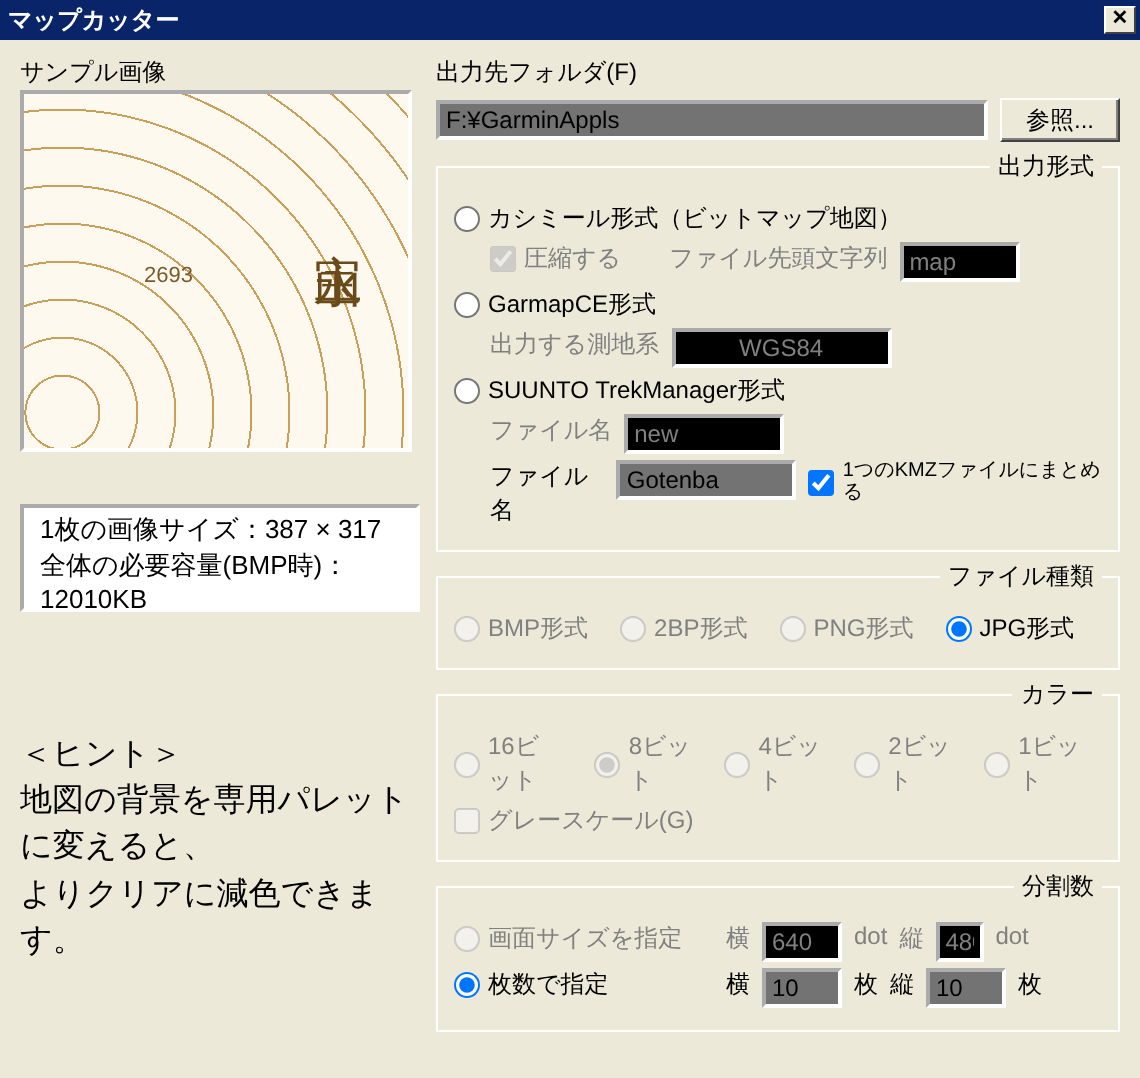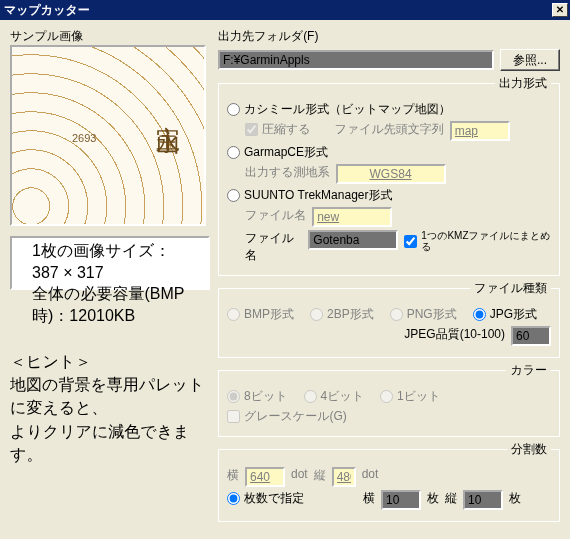--- a/index.html
+++ b/index.html
@@ -52,26 +52,26 @@
   }
   .mapimg {
     width:100%; height:100%;
     background:
       repeating-radial-gradient(circle at 10% 90%, #fdf9ef 0 18px, #c8a05a 18px 19px),
       #fdf9ef;
   }
   .mapimg .label1 { position:absolute; top:60px; left:140px; font-size:24px; color:#6b4a1a; writing-mode:vertical-rl; letter-spacing:2px;}
   .mapimg .label2 { position:absolute; top:85px; left:60px; font-size:11px; color:#7a5a2a;}
   .infobox {
-    margin-top:10px;
+    margin-top:26px;
     border: 2px inset #fff;
     background:#fff;
-    padding:2px 20px;
+    padding:2px 8px;
     height: 54px;
-    font-size:16px;
+    font-size:13px;
     line-height:1.35;
   }
   .hint {
     margin-top:60px;
     font-size:16px;
     line-height:1.45;
   }
   fieldset {
     border:1px solid #fff;
     border-top-color:#808080; border-left-color:#808080;
@@ -81,21 +81,21 @@
   }
   fieldset legend { padding:0 4px;text-align:right; }
   .row { display:flex; align-items:flex-start; gap:6px; margin:3px 0;}
   input[type=text] {
     border:2px inset #fff;
     background:#737373;
     font: inherit;
     padding:2px 3px;
     height:20px;
   }
-  input[type=text][disabled]{ background:#fef9c3; color:#808080;text-decoration:underline;}
+  input[type=text][disabled]{ background:#000000; color:#808080;}
   .btn {
     background:#ece9d8;
     border:1px solid #404040;
     border-top-color:#fff; border-left-color:#fff;
     box-shadow: inset -1px -1px #808080, inset 1px 1px #ece9d8;
     padding:2px 10px;
     font:inherit;
     height:22px;
     min-width:60px;
   }
@@ -210,53 +210,61 @@
           </label>
         <label class="radio disabled-text">
             <input type="radio" name="ft" disabled="" style="">
             <span>PNG形式</span>
           </label>
         <label class="radio">
             <input type="radio" name="ft" checked="" style="">
             <span>JPG形式</span>
           </label>
       </div>
-      <div class="row" style="justify-content:flex-end">
-        <span>JPEG品質(10-100)</span>
-        <input type="text" style="width: 40px;" value="60">
-      </div>
     </fieldset>
 
     <fieldset>
       <legend>カラー</legend>
       <div class="row small-gap">
         <label class="radio disabled-text">
+            <input type="radio" name="col" disabled="" style="">
+            <span>16ビット</span>
+          </label>
+        <label class="radio disabled-text">
             <input type="radio" name="col" checked="" disabled="" style="">
             <span>8ビット</span>
           </label>
         <label class="radio disabled-text">
             <input type="radio" name="col" disabled="" style="">
             <span>4ビット</span>
+          </label>
+        <label class="radio disabled-text">
+            <input type="radio" name="col" disabled="" style="">
+            <span>2ビット</span>
           </label>
         <label class="radio disabled-text">
             <input type="radio" name="col" disabled="" style="">
             <span>1ビット</span>
           </label>
       </div>
       <div class="row">
         <label class="check disabled-text">
             <input type="checkbox" disabled="" style="">
             <span>グレースケール(G)</span>
           </label>
       </div>
     </fieldset>
 
     <fieldset>
       <legend>分割数</legend>
       <div class="row">
+        <label class="radio disabled-text" style="width:130px">
+            <input type="radio" name="sp" disabled="" style="">
+            <span>画面サイズを指定</span>
+          </label>
         <span class="disabled-text">横</span>
         <input type="text" disabled="" style="width: 40px;" value="640">
         <span class="disabled-text">dot</span>
         <span class="disabled-text">縦</span>
         <input type="text" disabled="" style="width: 24px;" value="480">
         <span class="disabled-text">dot</span>
       </div>
       <div class="row">
         <label class="radio" style="width:130px">
             <input type="radio" name="sp" checked="" style="">

